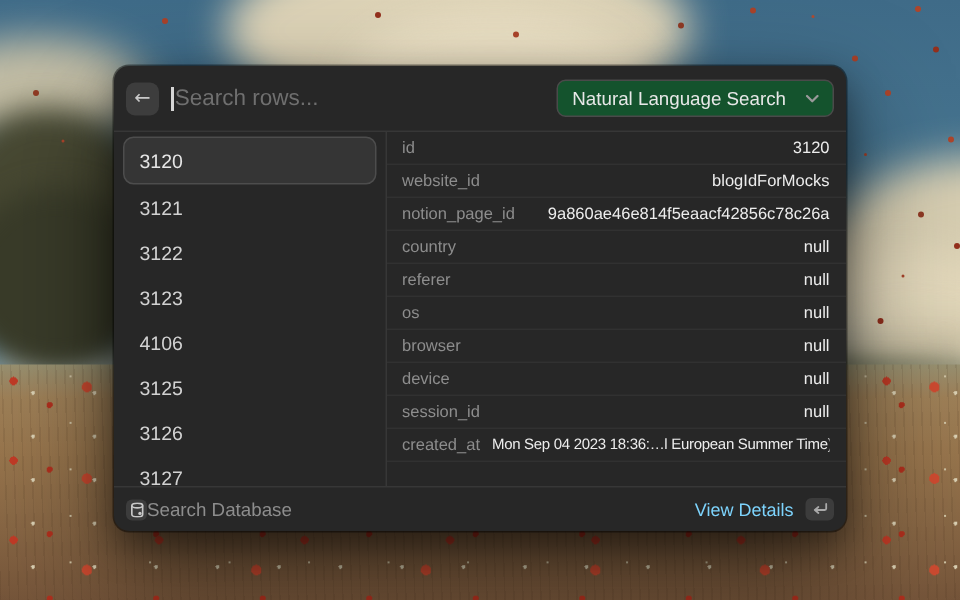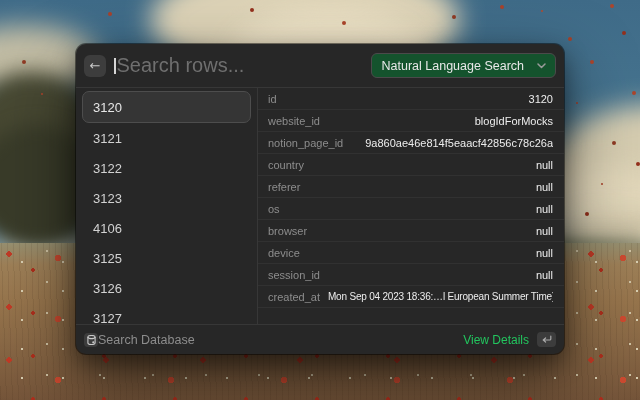--- a/index.html
+++ b/index.html
@@ -48,21 +48,21 @@
     background:#272727; border-radius:10px; display:flex; flex-direction:column;
     box-shadow:0 30px 70px rgba(0,0,0,.55), 0 10px 25px rgba(0,0,0,.45), 0 0 0 1px rgba(0,0,0,.45);
     color:#ededed; }
   .mheader { height:44px; flex:none; display:flex; align-items:center; padding:0 8px; gap:8px;
     border-bottom:1px solid #373737; }
   .back-btn { width:22px; height:22px; flex:none; border:none; border-radius:6px; background:#3d3d3d;
     color:#c9c9c9; font-size:13px; line-height:1; display:flex; align-items:center; justify-content:center; cursor:pointer;
     font-family:"DejaVu Sans",sans-serif; }
   .search-field { flex:1; display:flex; align-items:center; min-width:0; }
   .caret { width:1.5px; height:16px; background:#d6d6d6; margin-right:1px; flex:none; }
-  .placeholder { color:#6f6f6f; font-size:20px; white-space:nowrap; }
+  .placeholder { color:#6f6f6f; font-size:15px; white-space:nowrap; }
   .mode-select { flex:none; display:flex; align-items:center; gap:13px; height:25px; padding:0 9px 0 10px;
     border:1px solid #4a4a4a; border-radius:6px; background:#14532d; cursor:pointer; }
   .mode-select .val { font-size:12.5px; color:#e8e8e8; font-weight:500; white-space:nowrap; }
 
   .mbody { flex:1; display:flex; min-height:0; }
   .sidebar { width:182px; flex:none; border-right:1px solid #373737; padding:3px 6px; overflow:hidden; }
   .row-item { height:30px; display:flex; align-items:center; padding:0 10px; border-radius:7px;
     font-size:13px; color:#d2d2d2; cursor:pointer; border:1px solid transparent; }
   .row-item.selected { background:#353535; border-color:#4d4d4d; height:32px; color:#e6e6e6; }
 
@@ -73,21 +73,21 @@
   .drow .v { font-size:11px; color:#ededed; text-align:right; white-space:nowrap; overflow:hidden; }
   .drow:last-child .v { font-size:10px; letter-spacing:-0.2px; }
 
   .mfooter { height:30px; flex:none; display:flex; align-items:center; justify-content:space-between;
     padding:0 8px 0 8px; border-top:1px solid #373737; }
   .foot-left { display:flex; align-items:center; gap:0; min-width:0; }
   .app-badge { width:14px; height:14px; flex:none; border-radius:4px; background:#3c3c3c;
     display:flex; align-items:center; justify-content:center; }
   .foot-label { font-size:12.5px; color:#8d8d8d; white-space:nowrap; }
   .foot-right { display:flex; align-items:center; gap:8px; cursor:pointer; }
-  .action-label { font-size:12px; color:#22c55e; font-weight:500; white-space:nowrap;margin-left:12px; }
+  .action-label { font-size:12px; color:#7dd3fc; font-weight:500; white-space:nowrap;margin-left:12px; }
   .key-btn { width:19px; height:15px; border-radius:4px; background:#3c3c3c;
     display:flex; align-items:center; justify-content:center; }
 </style>
 </head>
 <body>
 
 <div class="stage">
   <div class="sky"></div>
   <div class="cloud cloud1"></div>
   <div class="cloud cloud1b"></div>

